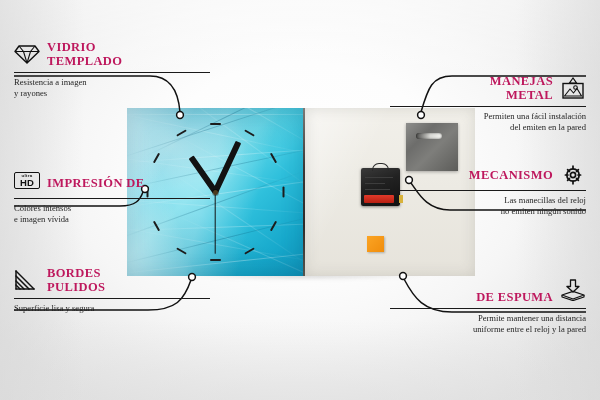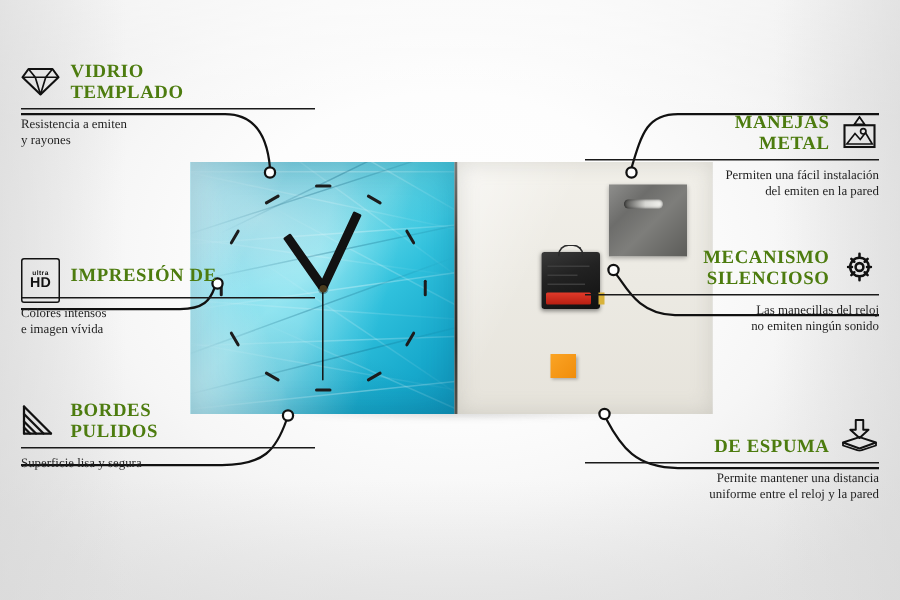--- a/index.html
+++ b/index.html
@@ -115,21 +115,21 @@
     background:linear-gradient(135deg,#fba424,#f08d0c);
     box-shadow:1px 1px 2px rgba(0,0,0,.25);
   }
 
   
   .feat { position:absolute; width:196px; }
   .feat .row { display:flex; align-items:center; gap:7px; }
   .feat-title {
     font-family:"Liberation Serif", serif;
     font-weight:700; font-size:12.5px; line-height:14px;
-    letter-spacing:.4px; color:#4d7c0f; text-transform:uppercase;
+    letter-spacing:.4px; color:#be185d; text-transform:uppercase;
   }
   .feat-rule { height:1.2px; background:#1a1a1a; margin:4px 0 4px; }
   .feat-desc { font-size:8.6px; line-height:10.6px; color:#1f1f1f; }
 
   .feat.left .row { justify-content:flex-start; }
   .feat.left .feat-title, .feat.left .feat-desc { text-align:left; }
   .feat.right .row { justify-content:flex-end; }
   .feat.right .feat-title, .feat.right .feat-desc { text-align:right; }
 
   .icon { flex:0 0 auto; width:26px; height:22px; display:block; }
@@ -137,21 +137,21 @@
 
   
   #feat-vidrio      { left:14px;  top:40px;  }
   #feat-impresion   { left:14px;  top:172px; }
   #feat-bordes      { left:14px;  top:266px; }
   #feat-manejas     { left:390px; top:40px;margin-top:34px;  }
   #feat-mecanismo   { left:390px; top:164px; }
   #feat-espaciador  { left:390px; top:276px; }
 
   .hd-badge{
-    width:26px;height:30px;border:1.6px solid #121212;border-radius:2px;
+    width:26px;height:17px;border:1.6px solid #121212;border-radius:2px;
     display:flex;flex-direction:column;align-items:center;justify-content:center;
     font-family:"Liberation Sans", sans-serif; color:#121212; line-height:1;
   }
   .hd-badge .u{ font-size:4.4px; letter-spacing:.3px; font-weight:700; }
   .hd-badge .h{ font-size:9.5px; font-weight:700; letter-spacing:.2px; }
 </style>
 </head>
 <body>
 
 <div id="bg"></div>
@@ -255,21 +255,21 @@
         <path d="M1 8.5 H25 M5 3 L9.5 8.5 L13 20 M21 3 L16.5 8.5 L13 20 M9.5 8.5 H16.5" fill="none" stroke="#111" stroke-width="1.1"></path>
       </svg>
     </span>
     <span class="feat-title">
       <span>VIDRIO</span><br>
       <span>TEMPLADO</span>
     </span>
   </div>
   <div class="feat-rule"></div>
   <div class="feat-desc">
-    <span>Resistencia a emiten</span><br>
+    <span>Resistencia a imagen</span><br>
     <span>y rayones</span>
   </div>
 </div>
 
 <div class="feat left" id="feat-impresion">
   <div class="row">
     <span class="icon">
       <span class="hd-badge">
         <span class="u">ultra</span>
         <span class="h">HD</span>
@@ -330,21 +330,20 @@
   <div class="feat-desc">
     <span>Permiten una fácil instalación</span><br>
     <span>del emiten en la pared</span>
   </div>
 </div>
 
 <div class="feat right" id="feat-mecanismo">
   <div class="row">
     <span class="feat-title">
       <span>MECANISMO</span><br>
-      <span>SILENCIOSO</span>
     </span>
     <span class="icon">
       <svg viewBox="0 0 26 22">
         <g stroke="#111" stroke-width="1.7" fill="none" stroke-linecap="round">
           <path d="M13 2.2 v2.6 M13 17.2 v2.6 M5.4 11 h2.6 M18 11 h2.6
                    M7.6 5.6 l1.9 1.9 M16.5 14.5 l1.9 1.9
                    M18.4 5.6 l-1.9 1.9 M9.5 14.5 l-1.9 1.9"></path>
           <circle cx="13" cy="11" r="6.2"></circle>
           <circle cx="13" cy="11" r="2.6"></circle>
         </g>

